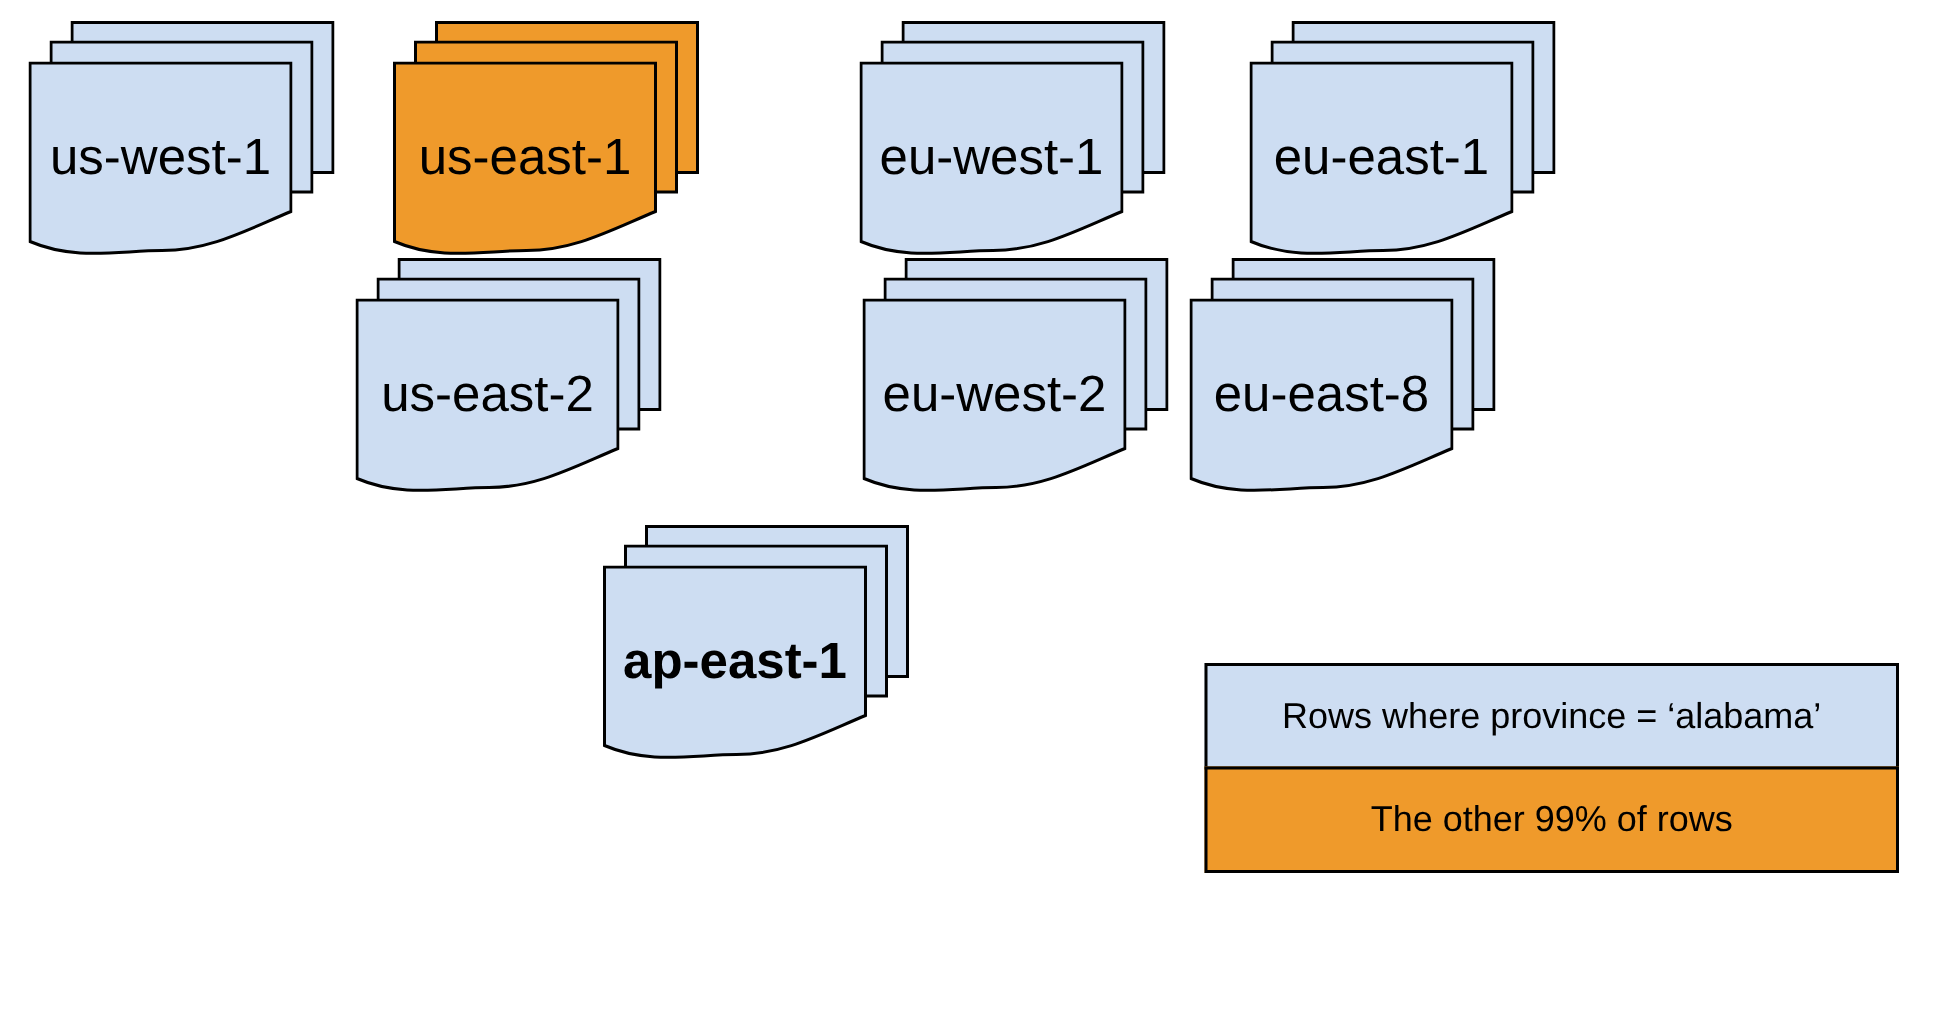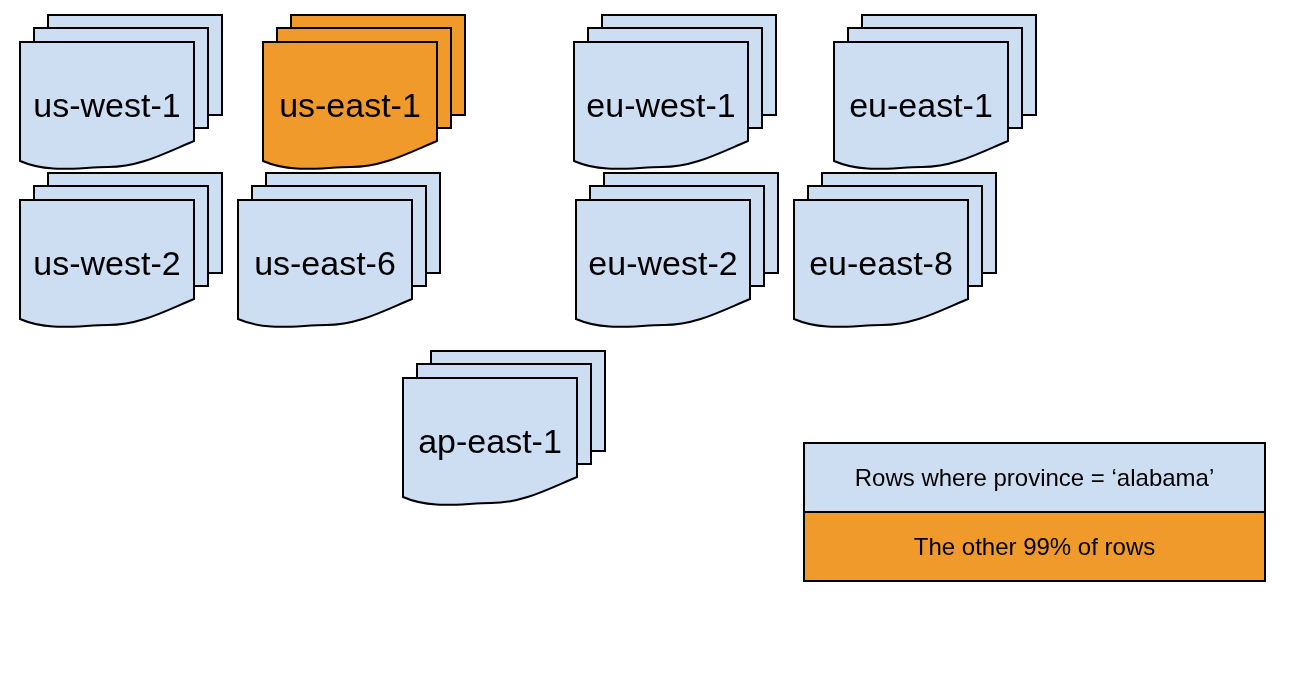--- a/index.html
+++ b/index.html
@@ -121,44 +121,32 @@
       </svg>
     <svg class="sheet back1" width="176" height="103">
         <rect x="1" y="1" width="174" height="100"></rect>
       </svg>
     <svg class="sheet front" width="176" height="132">
         <path d="M1,1 L175,1 L175,100 C146,112 121,126 89,126 C61,126 31,133 1,120 Z"></path>
       </svg>
     <span class="label">eu-east-1</span>
   </div>
 
-  <div class="stack" style="left: 19px; top: 172px; --fill: #cdddf2;">
-    <svg class="sheet back2" width="176" height="103">
-        <rect x="1" y="1" width="174" height="100"></rect>
-      </svg>
-    <svg class="sheet back1" width="176" height="103">
-        <rect x="1" y="1" width="174" height="100"></rect>
-      </svg>
-    <svg class="sheet front" width="176" height="132">
-        <path d="M1,1 L175,1 L175,100 C146,112 121,126 89,126 C61,126 31,133 1,120 Z"></path>
-      </svg>
-    <span class="label">us-west-2</span>
-  </div>
 
   <div class="stack" style="left: 237px; top: 172px; --fill: #cdddf2;">
     <svg class="sheet back2" width="176" height="103">
         <rect x="1" y="1" width="174" height="100"></rect>
       </svg>
     <svg class="sheet back1" width="176" height="103">
         <rect x="1" y="1" width="174" height="100"></rect>
       </svg>
     <svg class="sheet front" width="176" height="132">
         <path d="M1,1 L175,1 L175,100 C146,112 121,126 89,126 C61,126 31,133 1,120 Z"></path>
       </svg>
-    <span class="label">us-east-6</span>
+    <span class="label">us-east-2</span>
   </div>
 
   <div class="stack" style="left: 575px; top: 172px; text-align: center; --fill: #cdddf2;">
     <svg class="sheet back2" width="176" height="103">
         <rect x="1" y="1" width="174" height="100"></rect>
       </svg>
     <svg class="sheet back1" width="176" height="103">
         <rect x="1" y="1" width="174" height="100"></rect>
       </svg>
     <svg class="sheet front" width="176" height="132">
@@ -173,21 +161,21 @@
       </svg>
     <svg class="sheet back1" width="176" height="103">
         <rect x="1" y="1" width="174" height="100"></rect>
       </svg>
     <svg class="sheet front" width="176" height="132">
         <path d="M1,1 L175,1 L175,100 C146,112 121,126 89,126 C61,126 31,133 1,120 Z"></path>
       </svg>
     <span class="label">eu-east-8</span>
   </div>
 
-  <div class="stack" style="left: 402px; top: 350px; --fill: #cdddf2;">
+  <div class="stack" style="left: 402px; top: 350px; font-weight: bold; --fill: #cdddf2;">
     <svg class="sheet back2" width="176" height="103">
         <rect x="1" y="1" width="174" height="100"></rect>
       </svg>
     <svg class="sheet back1" width="176" height="103">
         <rect x="1" y="1" width="174" height="100"></rect>
       </svg>
     <svg class="sheet front" width="176" height="132">
         <path d="M1,1 L175,1 L175,100 C146,112 121,126 89,126 C61,126 31,133 1,120 Z"></path>
       </svg>
     <span class="label">ap-east-1</span>

